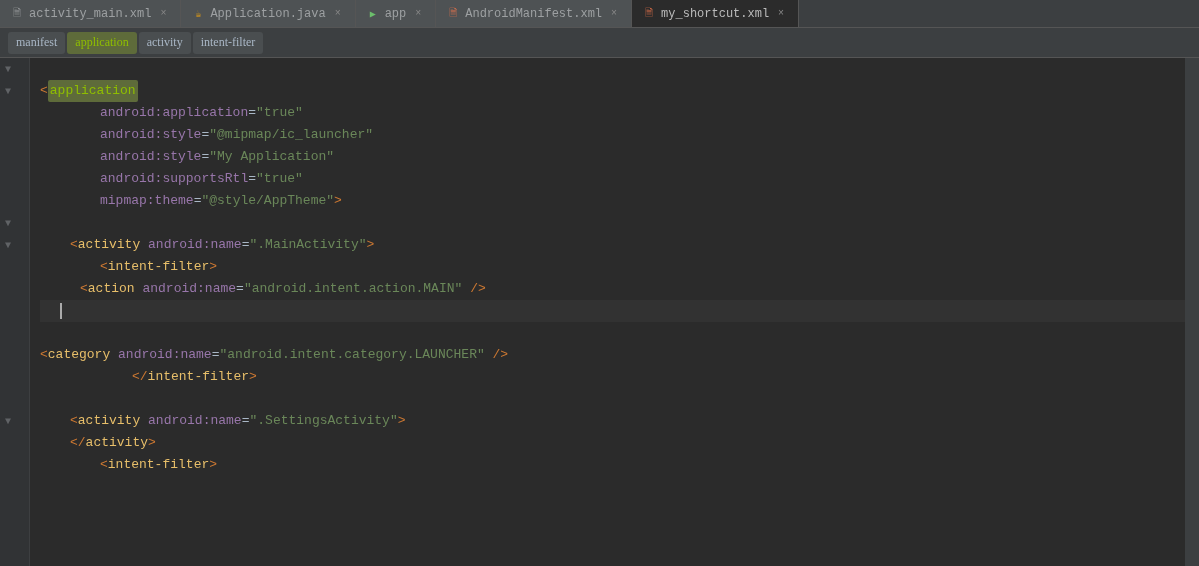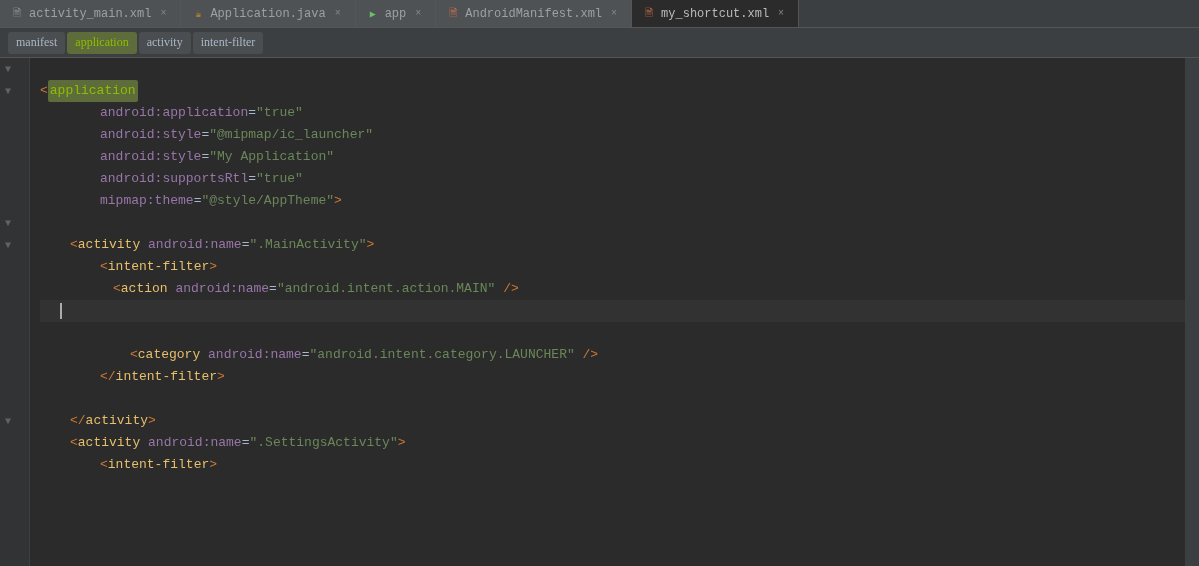--- a/index.html
+++ b/index.html
@@ -301,48 +301,48 @@
 
     <div class="code-line">
       <span style="margin-left:30px;"><span class="bracket">&lt;</span><span class="tag">activity</span> <span class="attr-name">android:name</span><span class="text">=</span><span class="attr-value">".MainActivity"</span><span class="bracket">&gt;</span></span>
     </div>
 
     <div class="code-line">
       <span style="margin-left:60px;"><span class="bracket">&lt;</span><span class="tag">intent-filter</span><span class="bracket">&gt;</span></span>
     </div>
 
     <div class="code-line">
-      <span style="margin-left:73px;"><span class="bracket">&lt;</span><span class="tag">action</span> <span class="attr-name">android:name</span><span class="text">=</span><span class="attr-value">"android.intent.action.MAIN"</span> <span class="bracket">/&gt;</span></span>
+      <span style="margin-left:40px;"><span class="bracket">&lt;</span><span class="tag">action</span> <span class="attr-name">android:name</span><span class="text">=</span><span class="attr-value">"android.intent.action.MAIN"</span> <span class="bracket">/&gt;</span></span>
     </div>
 
     <div class="code-line cursor-line">
       <span style="margin-left:20px;"><span class="cursor"></span></span>
     </div>
 
     <div class="code-line">&nbsp;</div>
 
     <div class="code-line">
-      <span style="margin-left:90px;"><span class="bracket">&lt;</span><span class="tag">category</span> <span class="attr-name">android:name</span><span class="text">=</span><span class="attr-value">"android.intent.category.LAUNCHER"</span> <span class="bracket">/&gt;</span></span>
-    </div>
-
-    <div class="code-line">
-      <span style="margin-left:60px;"><span class="bracket">&lt;/</span><span class="tag">intent-filter</span><span class="bracket">&gt;</span></span>
+      <span style=""><span class="bracket">&lt;</span><span class="tag">category</span> <span class="attr-name">android:name</span><span class="text">=</span><span class="attr-value">"android.intent.category.LAUNCHER"</span> <span class="bracket">/&gt;</span></span>
+    </div>
+
+    <div class="code-line">
+      <span style="margin-left:92px;"><span class="bracket">&lt;/</span><span class="tag">intent-filter</span><span class="bracket">&gt;</span></span>
     </div>
 
     <div class="code-line">&nbsp;</div>
 
     <div class="code-line">
+      <span style="margin-left:30px;"><span class="bracket">&lt;</span><span class="tag">activity</span> <span class="attr-name">android:name</span><span class="text">=</span><span class="attr-value">".SettingsActivity"</span><span class="bracket">&gt;</span></span>
+    </div>
+
+    <div class="code-line">
       <span style="margin-left:30px;"><span class="bracket">&lt;/</span><span class="tag">activity</span><span class="bracket">&gt;</span></span>
     </div>
 
     <div class="code-line">
-      <span style="margin-left:30px;"><span class="bracket">&lt;</span><span class="tag">activity</span> <span class="attr-name">android:name</span><span class="text">=</span><span class="attr-value">".SettingsActivity"</span><span class="bracket">&gt;</span></span>
-    </div>
-
-    <div class="code-line">
       <span style="margin-left:60px;"><span class="bracket">&lt;</span><span class="tag">intent-filter</span><span class="bracket">&gt;</span></span>
     </div>
 
   </div>
 
   <div class="scrollbar-area"></div>
 
 </div>
 
 </body></html>

